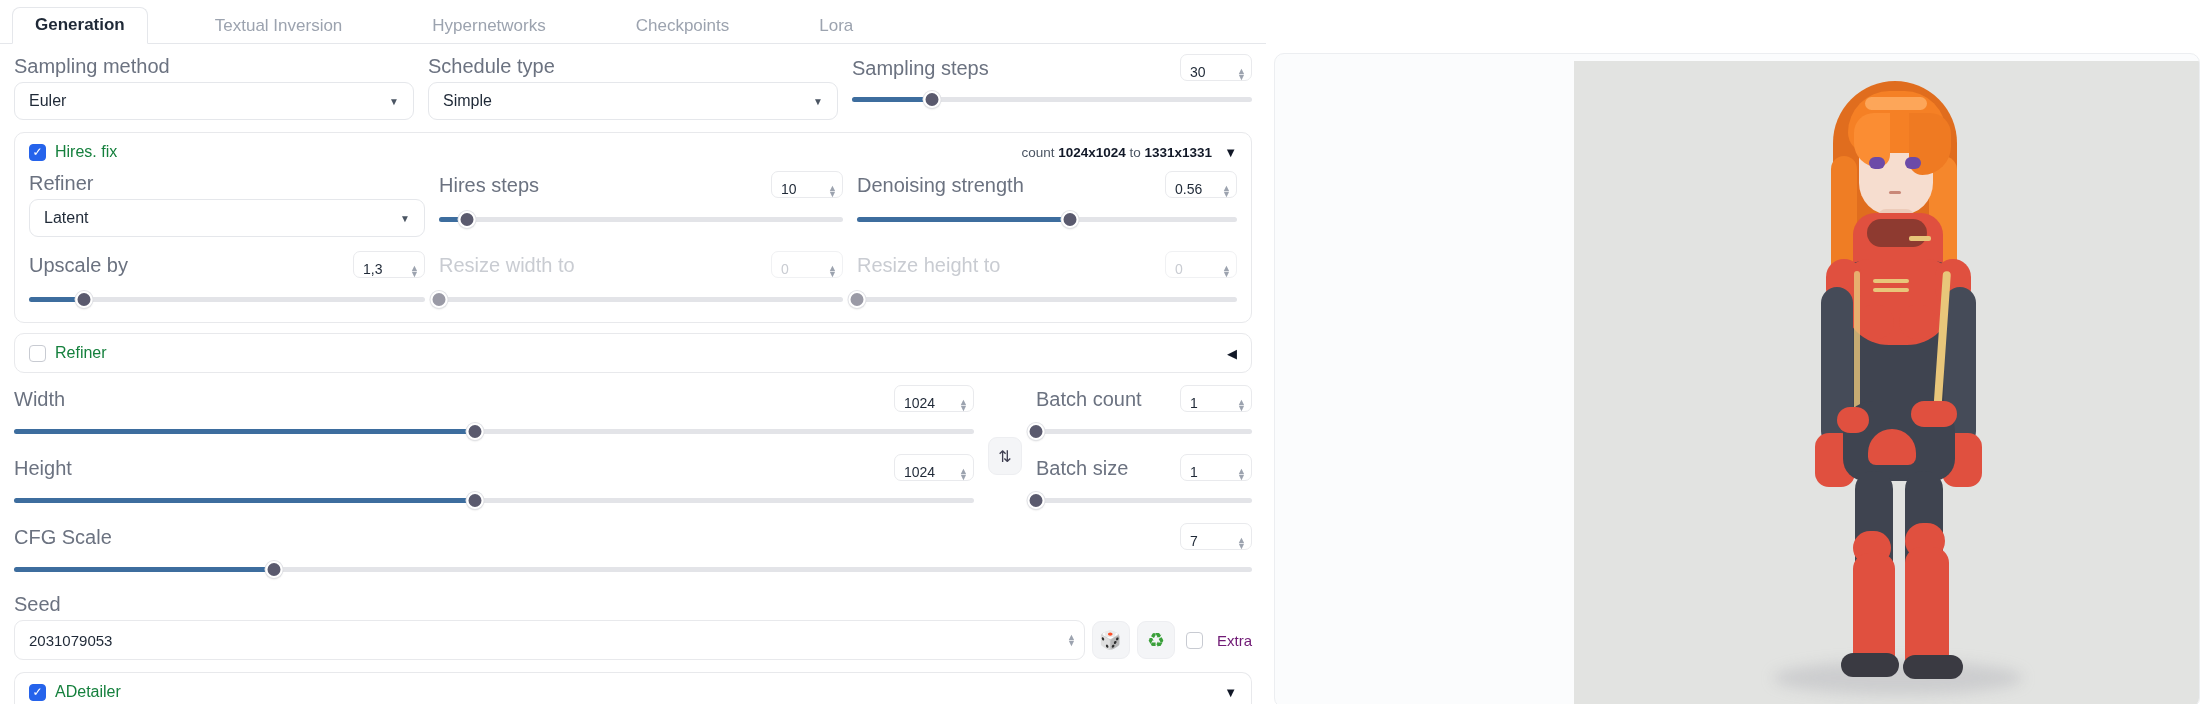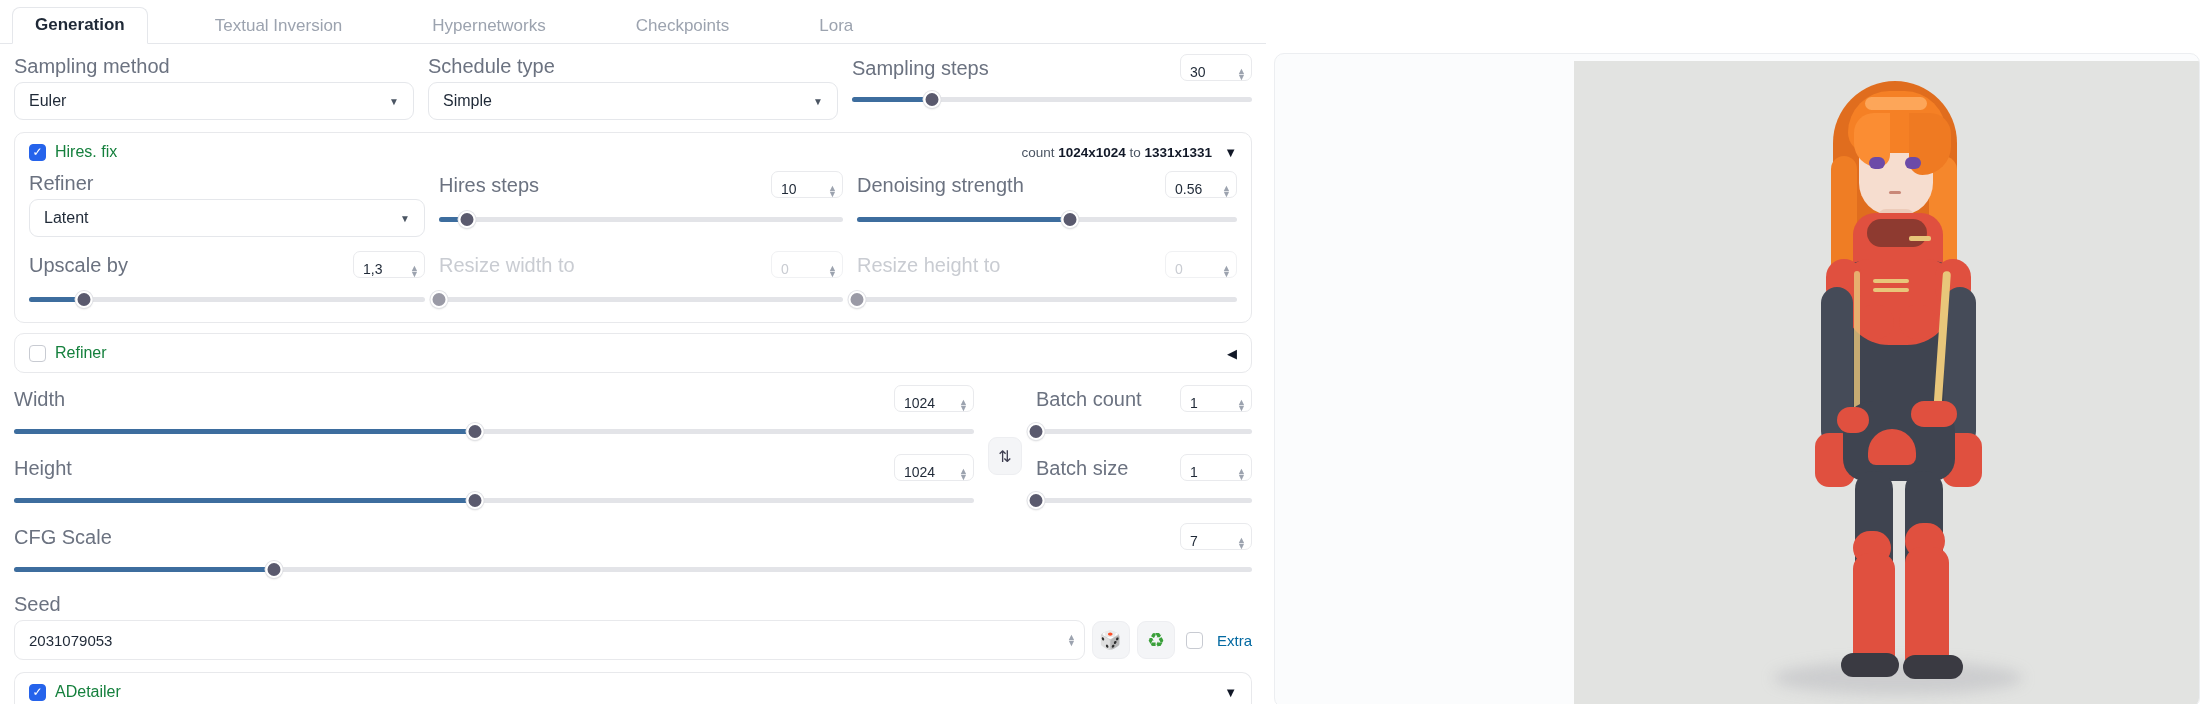--- a/index.html
+++ b/index.html
@@ -403,21 +403,21 @@
               <span>▼</span>
             </span>
         </div>
         <div class="iconbtn">
           <span>🎲</span>
         </div>
         <div class="iconbtn">
           <span style="color:#3aa03a; font-size:20px;">♻</span>
         </div>
         <span class="cb" style="margin-left:4px; margin-right:7px;"></span>
-        <span style="font-size:15px; color:#0369a1;">Extra</span>
+        <span style="font-size:15px; color:#701a75;">Extra</span>
       </div>
     </div>
 
     <div class="pad" style="margin-top:12px;">
       <div class="panel" style="border-bottom:none; border-radius:10px 10px 0 0; height:168px; overflow:hidden;">
         <div class="panel-head">
           <span class="cb on">✓</span>
           <span class="panel-title">ADetailer</span>
           <div class="spacer"></div>
           <span class="arrow">▼</span>

